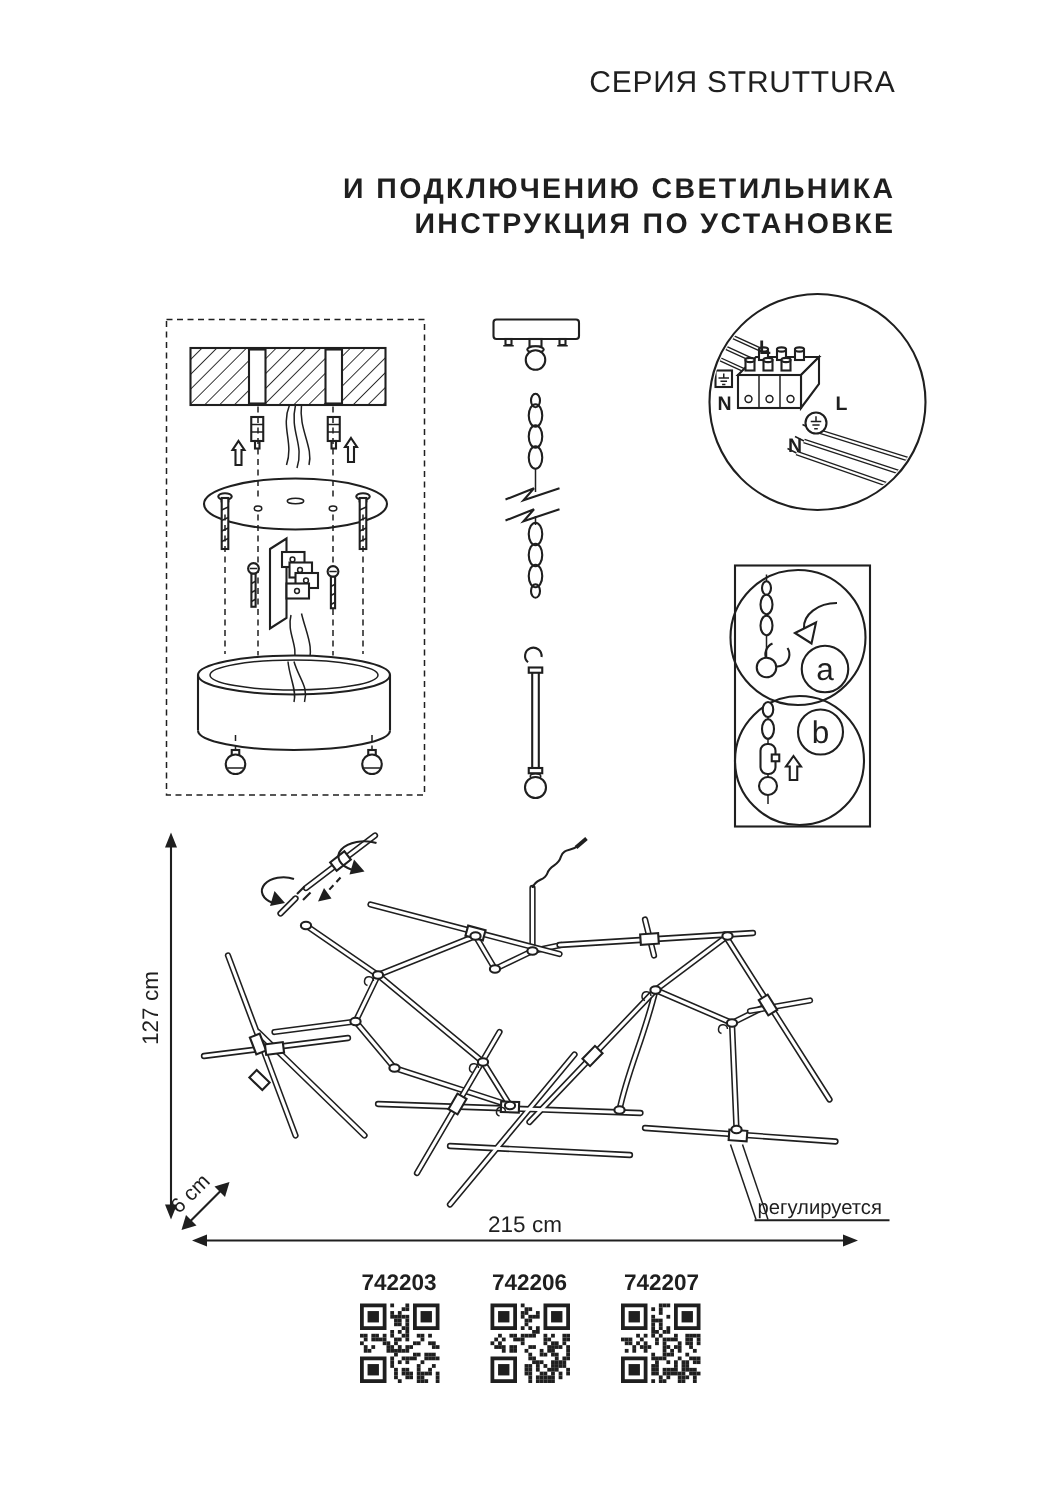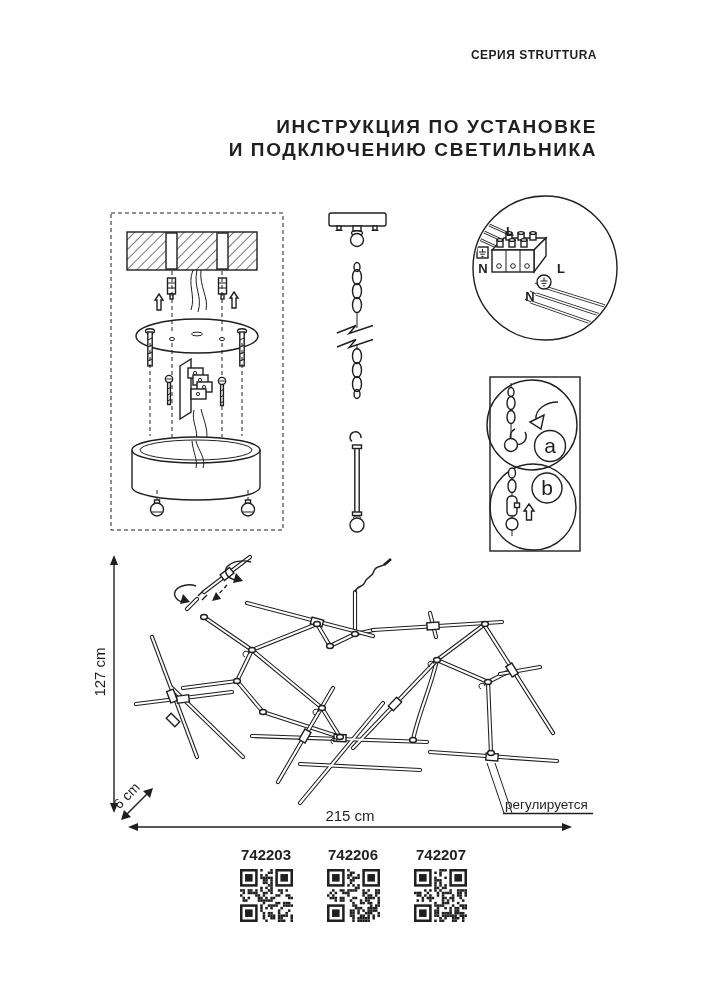--- a/index.html
+++ b/index.html
@@ -1,20 +1,20 @@
 <!DOCTYPE html>
 <html><head>
 <meta charset="utf-8">
 <style>
   html,body{margin:0;padding:0;background:#e8e8e8;}
   #page{position:relative;width:707px;height:1000px;background:#ffffff;margin:0 auto;
         font-family:"Liberation Sans", sans-serif;color:#1f1f1f;overflow:hidden;}
   #art{position:absolute;left:0;top:0;}
   .hdr{position:absolute;right:110px;text-align:right;}
-  .hdr-series{top:42px;font-size:12px;font-weight:bold;line-height:27px;letter-spacing:.5px;}
+  .hdr-series{top:42px;font-size:20px;font-weight:normal;line-height:27px;letter-spacing:.5px;}
   .hdr-title{top:115px;font-size:19px;font-weight:bold;line-height:23px;letter-spacing:1.6px;}
   
   .ln{stroke:#1f1f1f;fill:none;stroke-width:1.4;}
   .ln-thin{stroke:#1f1f1f;fill:none;stroke-width:1;}
   .fillw{fill:#ffffff;stroke:#1f1f1f;stroke-width:1.4;}
   .dash{stroke:#1f1f1f;stroke-width:1;fill:none;stroke-dasharray:4 3;}
   .dual line,.dual path{stroke:#1f1f1f;stroke-width:4.2;fill:none;stroke-linecap:round;stroke-linejoin:round;}
   .dual-inner line,.dual-inner path{stroke:#ffffff;stroke-width:2.1;fill:none;stroke-linecap:round;stroke-linejoin:round;}
   .svgtxt{fill:#1f1f1f;font-family:"Liberation Sans",sans-serif;}
   .lbl-wire{font-size:13px;font-weight:bold;}
@@ -26,22 +26,22 @@
 </style>
 </head>
 <body>
 
 <div id="page">
 
   <div class="hdr hdr-series">
     <div>СЕРИЯ STRUTTURA</div>
   </div>
   <div class="hdr hdr-title">
+    <div>И ПОДКЛЮЧЕНИЮ СВЕТИЛЬНИКА</div>
     <div>ИНСТРУКЦИЯ ПО УСТАНОВКЕ</div>
-    <div>И ПОДКЛЮЧЕНИЮ СВЕТИЛЬНИКА</div>
   </div>
 
   <svg id="art" width="707" height="1000" viewBox="0 0 707 1000">
     <defs>
       <pattern id="hatch" width="7" height="7" patternUnits="userSpaceOnUse" patternTransform="rotate(45)">
         <line x1="0" y1="0" x2="0" y2="7" stroke="#1f1f1f" stroke-width="1.2"></line>
       </pattern>
       <clipPath id="clip-wiring">
           <circle cx="545" cy="268" r="70.5"></circle>
         </clipPath>

